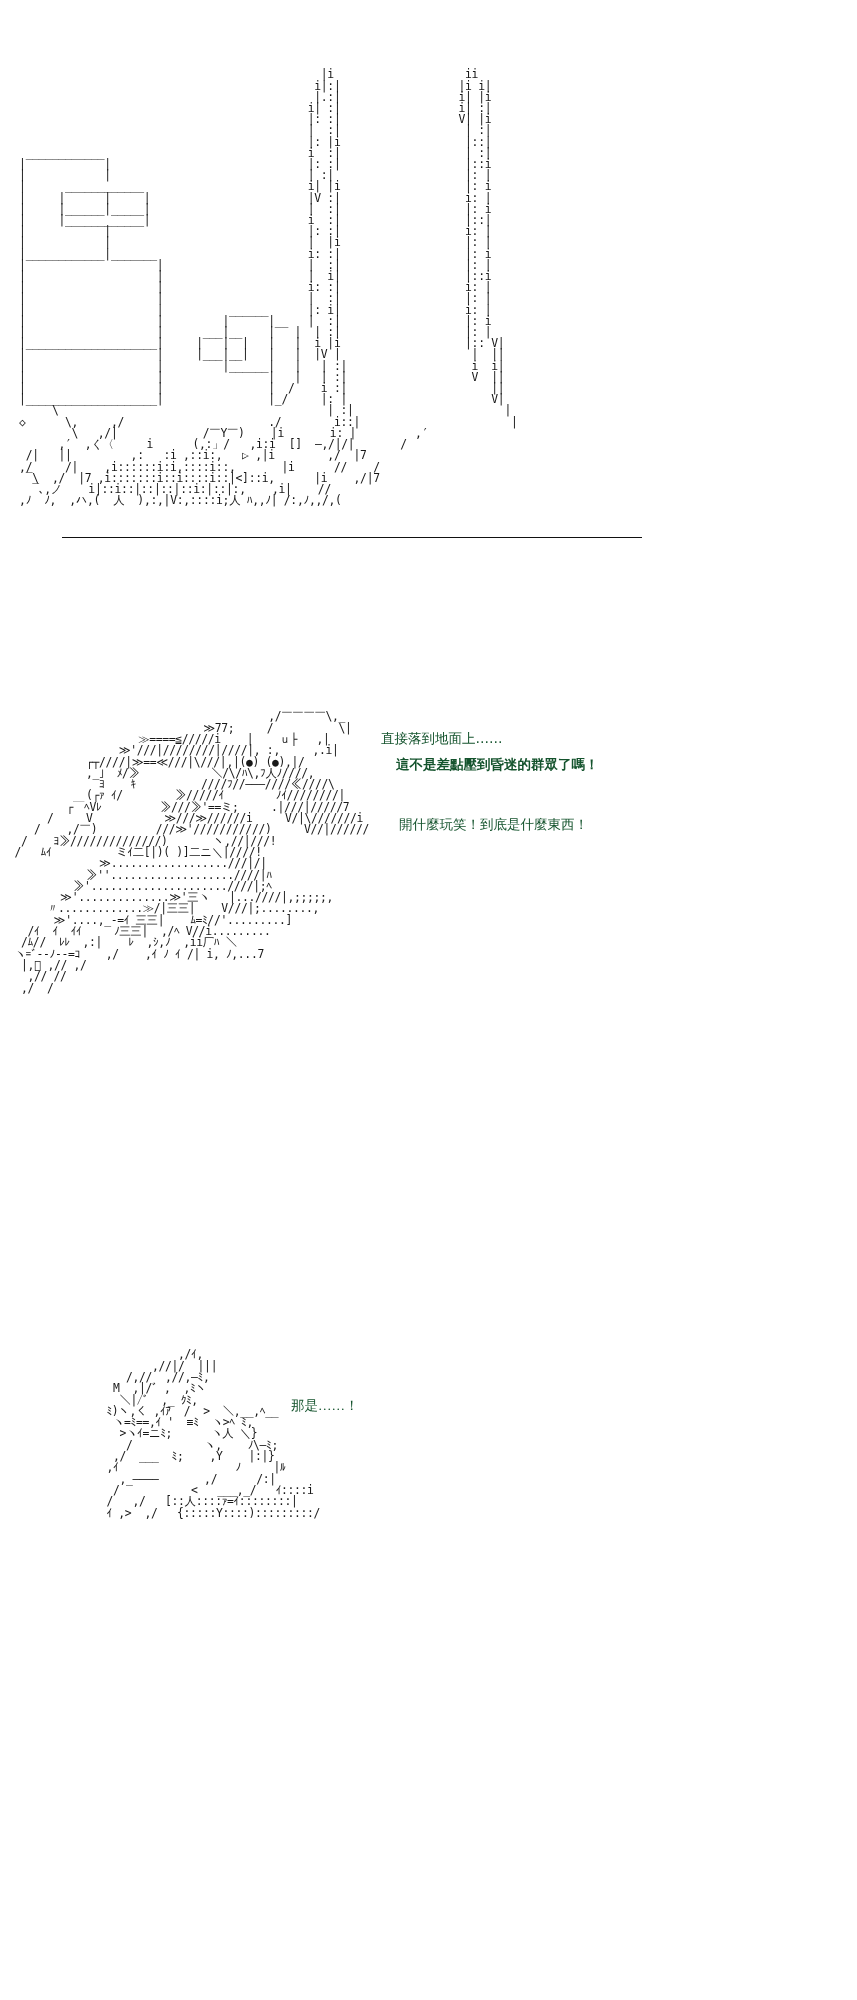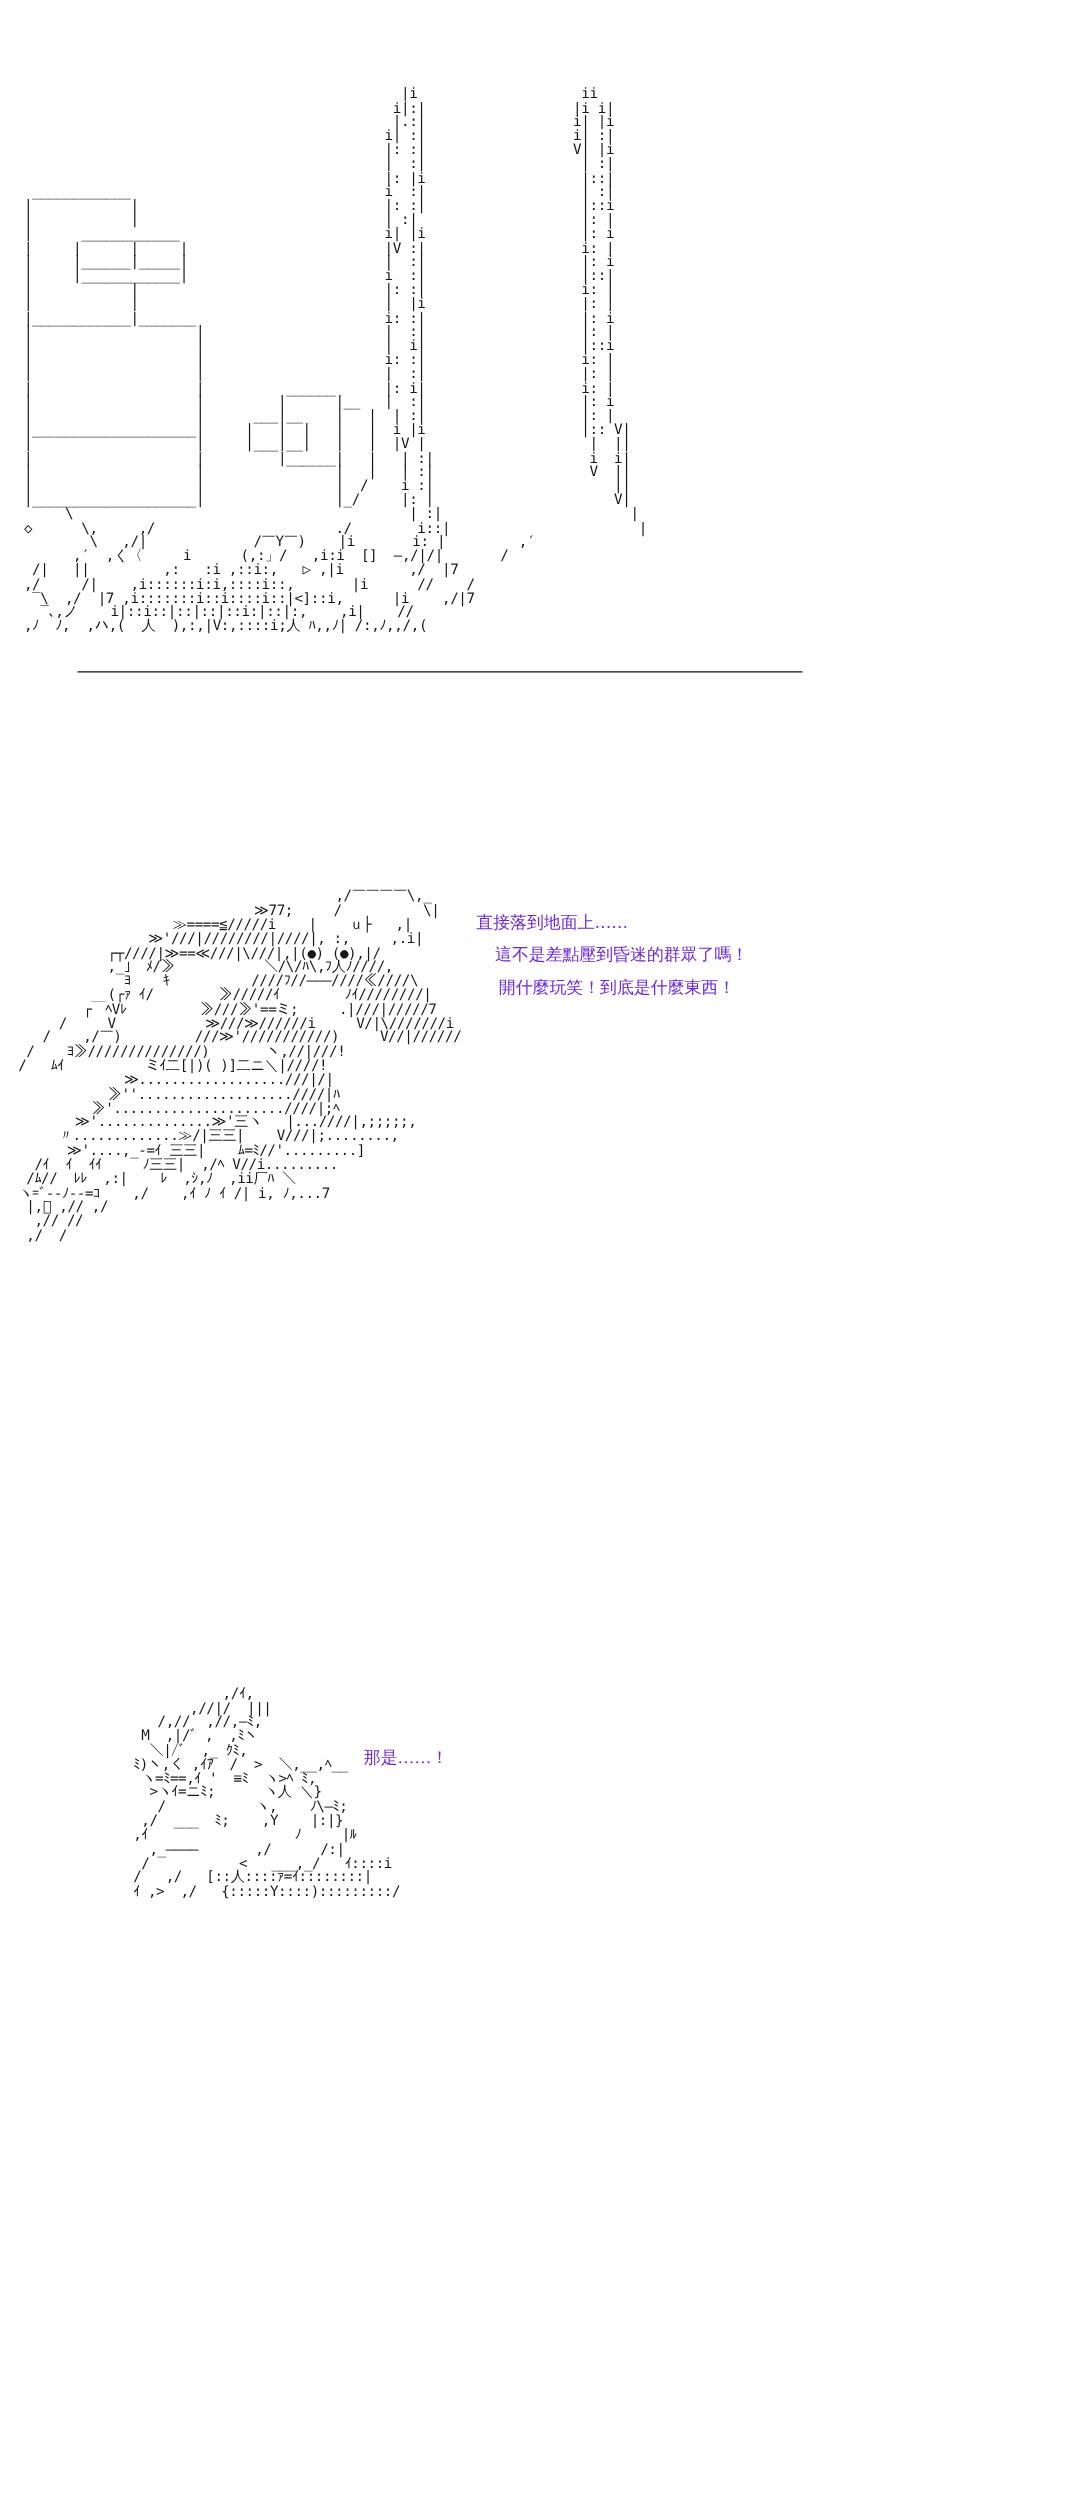--- a/index.html
+++ b/index.html
@@ -70,28 +70,28 @@
     font-size: 11.4px;
     line-height: 11.3px;
     letter-spacing: -0.35px;
     color: #181818;
   }
 
   
   .dialogue {
     position: absolute;
     font-family: "DejaVu Sans", "Liberation Sans", sans-serif;
-    color: #6d28d9;
+    color: #14532d;
     font-size: 13.5px;
     line-height: 25px;
     white-space: nowrap;
   }
   #speech-1 { left: 381px; top: 726px; }
-  #speech-2 { left: 396px; top: 752px; }
-  #speech-3 { left: 399px; top: 778px; }
+  #speech-2 { left: 396px; top: 752px; font-weight: bold; }
+  #speech-3 { left: 399px; top: 812px; }
   #speech-4 { left: 291px; top: 1393px; font-family: Liberation Serif, serif; }
 </style>
 </head>
 <body>
 
 <div class="page">
 
   <pre class="aa" id="panel1-art">                                                |i                    ii                 
                                                i|:|                  |i i|                
                                                |.:|                  i| |i                

